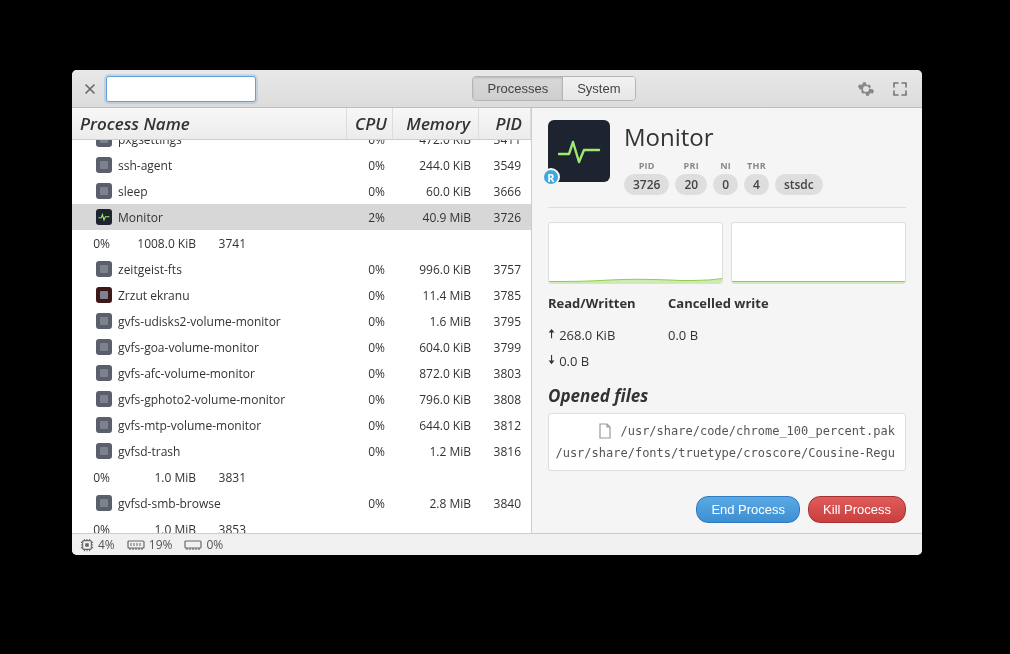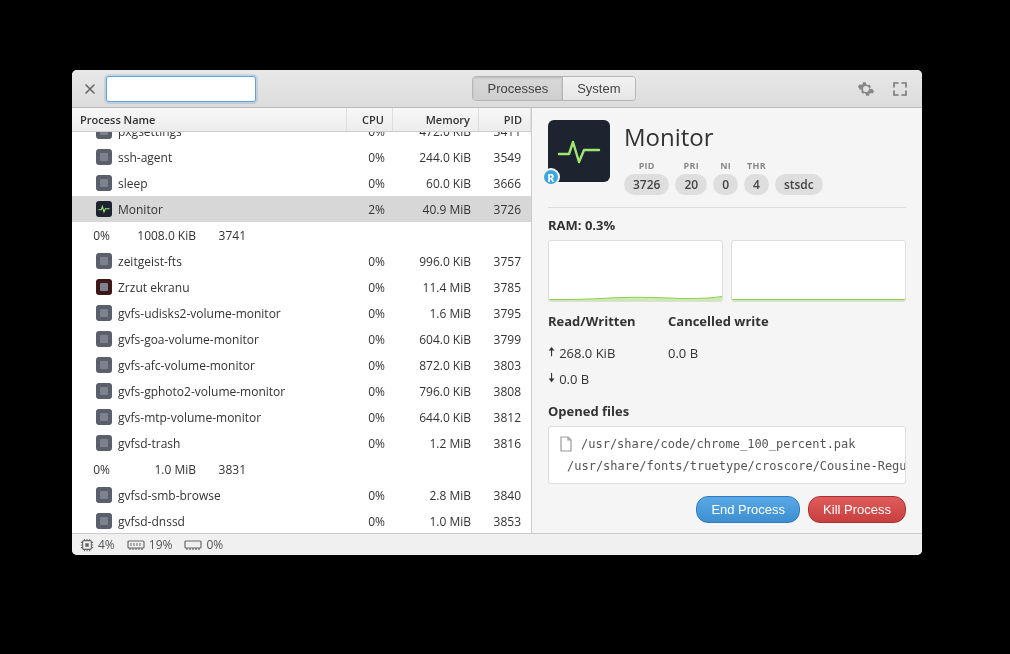--- a/index.html
+++ b/index.html
@@ -81,23 +81,24 @@
     width: 460px;
     background:#fff;
     border-right:1px solid #ccc;
     display:flex;flex-direction:column;
     overflow:hidden;
   }
   .tree-head {
     display:flex;
     background:linear-gradient(#f7f7f7,#ececec);
     border-bottom:1px solid #ccc;
-    font-size:11px;
+    font-size:17px;
     font-weight:600;
     color:#333;
+    font-style:italic;
   }
   .tree-head div {
     padding:4px 8px;
     border-right:1px solid #ddd;
   }
   .col-name{flex:1;}
   .col-cpu{width:46px;text-align:right;}
   .col-mem{width:86px;text-align:right;}
   .col-pid{width:52px;text-align:right;}
 
@@ -153,27 +154,27 @@
   .graph-row{display:flex;gap:8px;margin-bottom:10px;}
   .graph{
     flex:1;height:62px;background:#fff;border:1px solid #ddd;border-radius:3px;position:relative;overflow:hidden;
   }
   .graph svg{position:absolute;left:0;bottom:0;width:100%;height:100%;}
   .rw-head{display:flex;font-size:13px;font-weight:700;color:#333;margin-bottom:12px;}
   .rw-head > div:first-child{width:120px;}
   .rw-vals{display:flex;font-size:13px;color:#333;margin-bottom:4px;align-items:center;}
   .rw-vals .col1{width:120px;display:flex;align-items:center;gap:4px;}
   .arrow{font-size:13px;}
-  .of-head{font-size:13px;font-weight:700;color:#333;margin:8px 0 6px;}
+  .of-head{font-size:17px;font-weight:700;color:#333;margin:8px 0 6px;font-style:italic;}
   .of-box{
     background:#fff;border:1px solid #ddd;border-radius:3px;
     padding:6px 0;font-family:ui-monospace,Menlo,Consolas,monospace;font-size:12px;color:#555;
     overflow:hidden;
   }
-  .of-row{display:flex;align-items:center;gap:8px;padding:3px 10px;white-space:nowrap;}
+  .of-row{display:flex;align-items:center;gap:8px;padding:3px 10px;white-space:nowrap;justify-content:flex-end;}
   .file-ico{width:14px;height:16px;}
   .actions{margin-top:auto;display:flex;gap:8px;justify-content:flex-end;padding-top:10px;}
   .btn{
     padding:5px 14px;border-radius:12px;border:1px solid;font-size:13px;cursor:pointer;
   }
   .btn-blue{background:linear-gradient(#5aa9e6,#3d8fd1);border-color:#2f7bbf;color:#fff;}
   .btn-red{background:linear-gradient(#e05c5c,#c93f3f);border-color:#a83232;color:#fff;}
 
   .statusbar{
     height:22px;border-top:1px solid #ccc;background:#f0f0f0;
@@ -376,26 +377,20 @@
               <span class="proc-ico">
                 <span class="proc-ico inner"></span>
               </span>
               <span>gvfsd-smb-browse</span>
             </div>
             <div class="c-cpu">0%</div>
             <div class="c-mem">2.8 MiB</div>
             <div class="c-pid">3840</div>
           </div>
           <div class="row">
-            <div class="c-name">
-              <span class="proc-ico">
-                <span class="proc-ico inner"></span>
-              </span>
-              <span>gvfsd-dnssd</span>
-            </div>
             <div class="c-cpu">0%</div>
             <div class="c-mem">1.0 MiB</div>
             <div class="c-pid">3853</div>
           </div>
         </div>
     </div>
 
     <div class="detail">
       <div class="app-head">
         <div class="app-icon-wrap">
@@ -429,21 +424,20 @@
                 <span class="chip-lbl">&nbsp;</span>
                 <span class="chip">stsdc</span>
               </div>
           </div>
         </div>
       </div>
 
       <div class="hr"></div>
 
       <div class="stats-row">
-        <div>RAM: 0.3%</div>
       </div>
       <div class="graph-row">
         <div class="graph">
           <svg viewBox="0 0 100 40" preserveAspectRatio="none">
               <path d="M0 39 Q20 39 35 38 T70 38 T100 37 L100 40 L0 40 Z" fill="#cdeab2"></path>
               <path d="M0 39 Q20 39 35 38 T70 38 T100 37" stroke="#8fcf4f" stroke-width="0.8" fill="none"></path>
             </svg>
         </div>
         <div class="graph">
           <svg viewBox="0 0 100 40" preserveAspectRatio="none">

